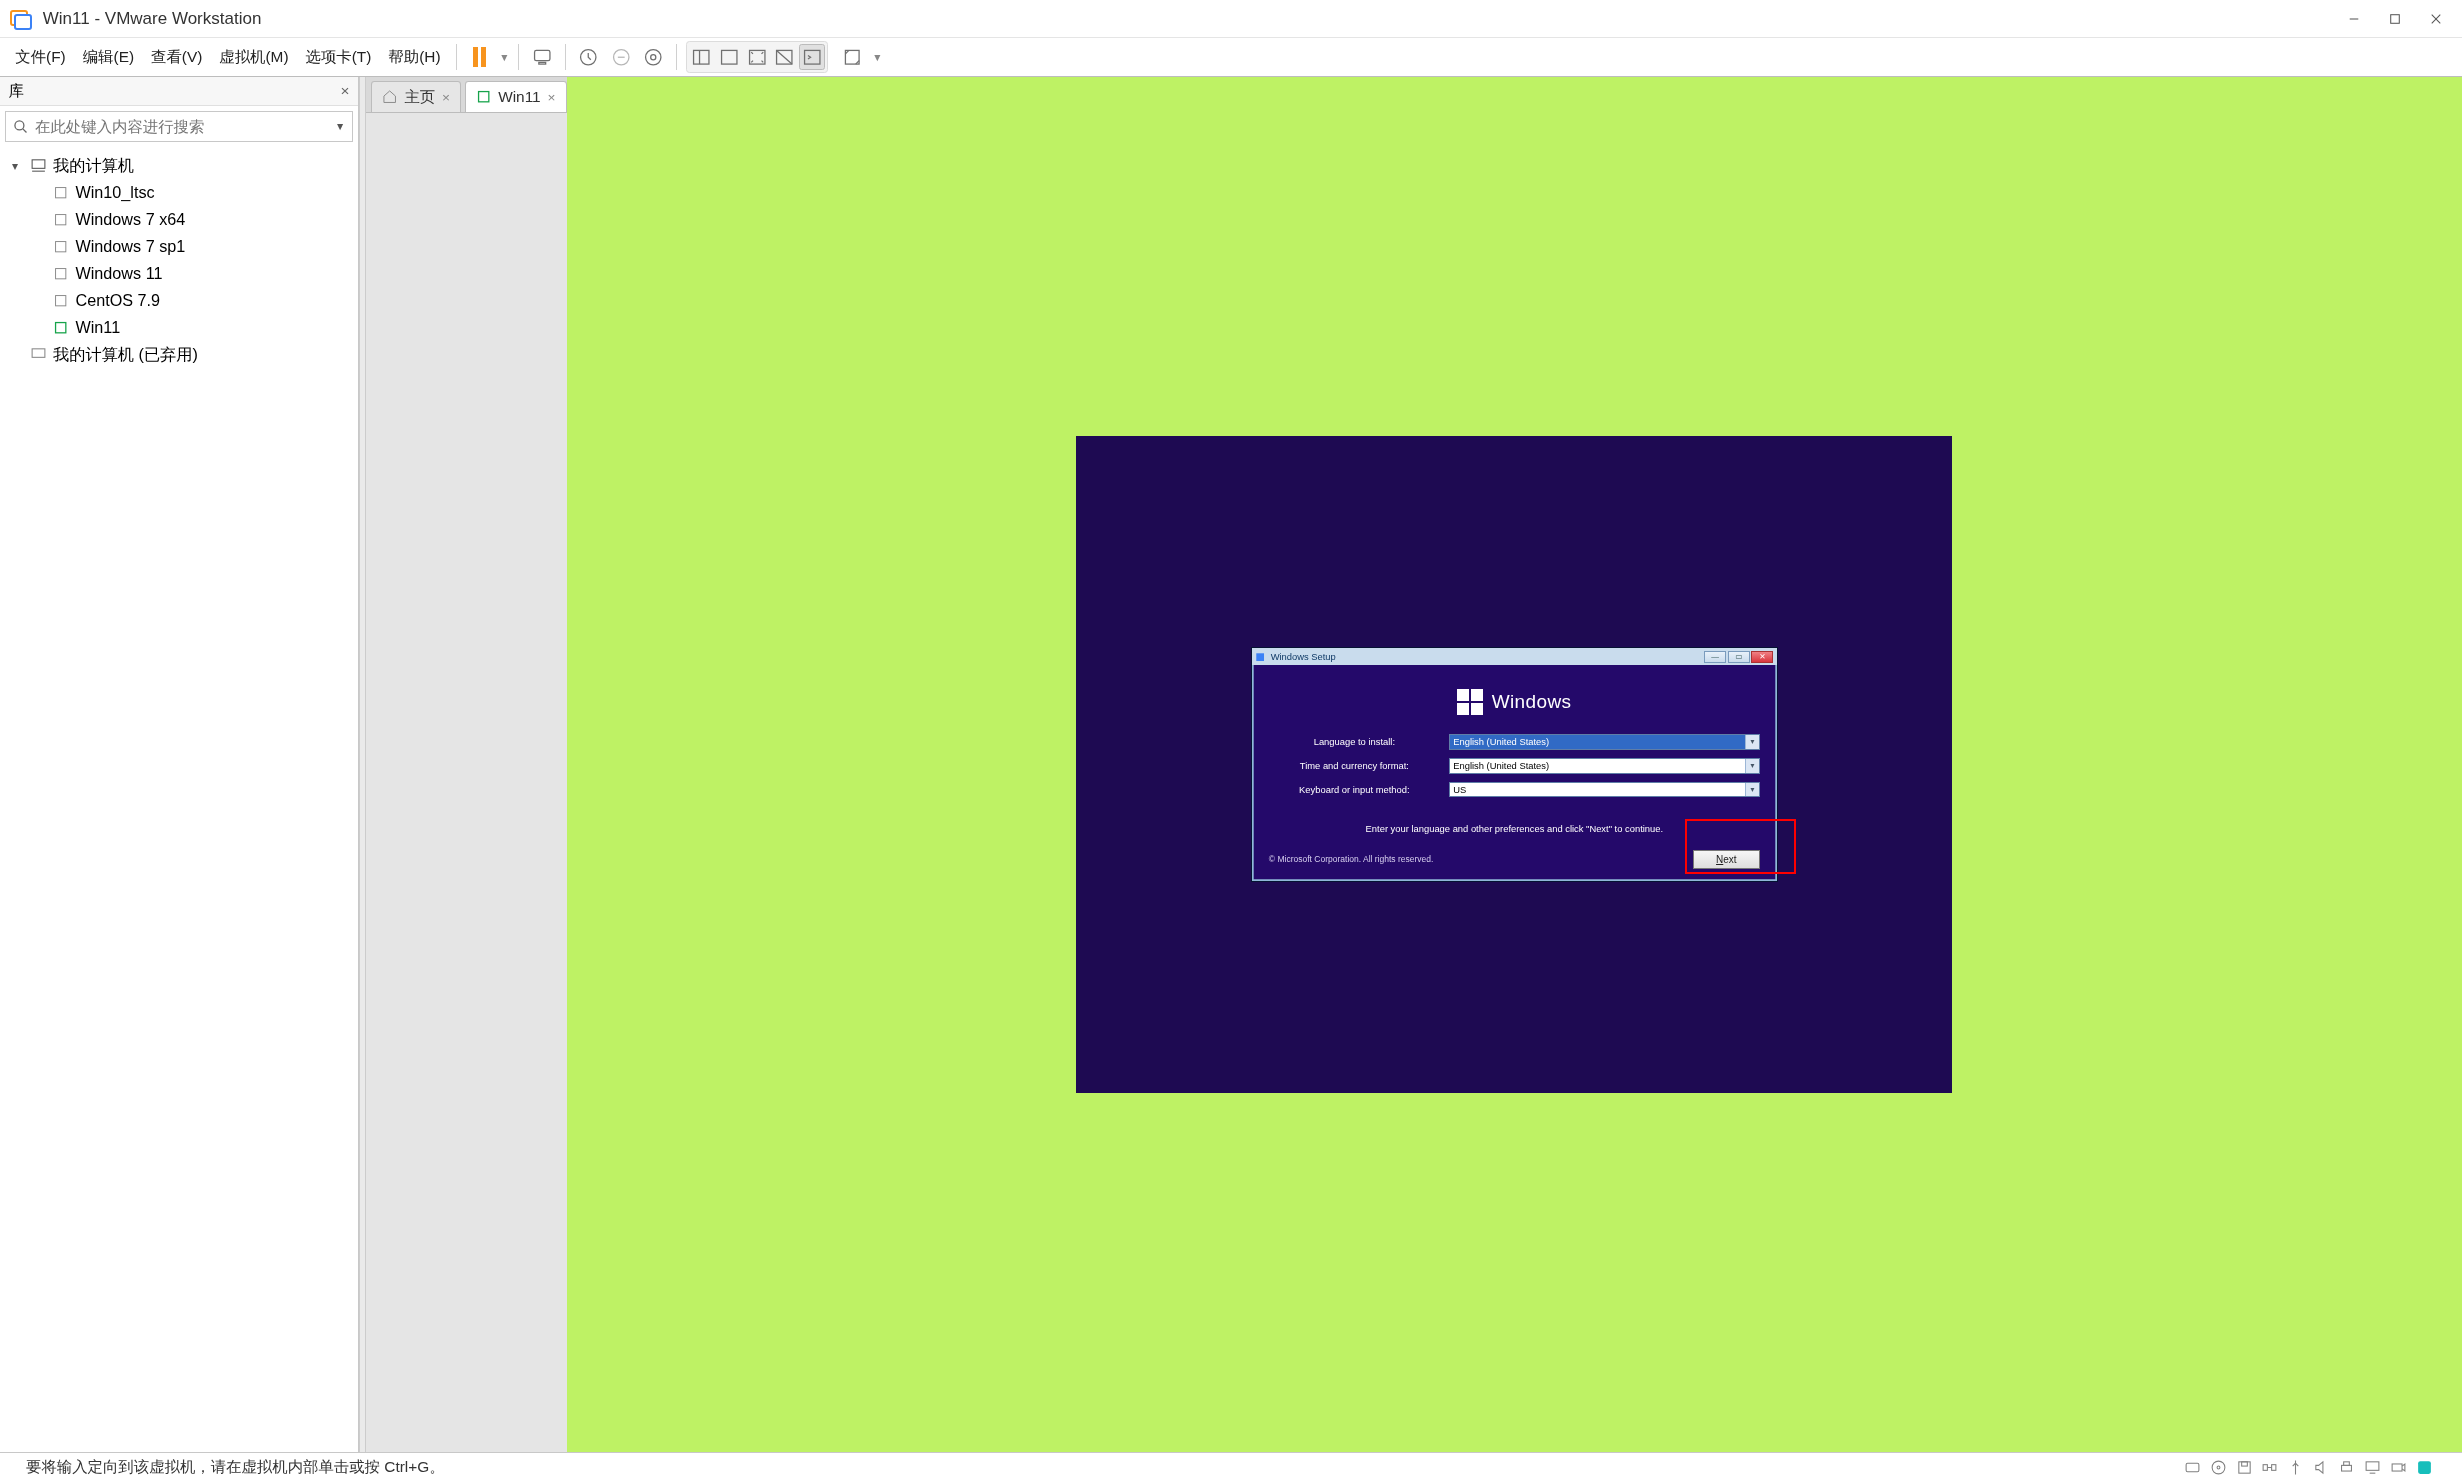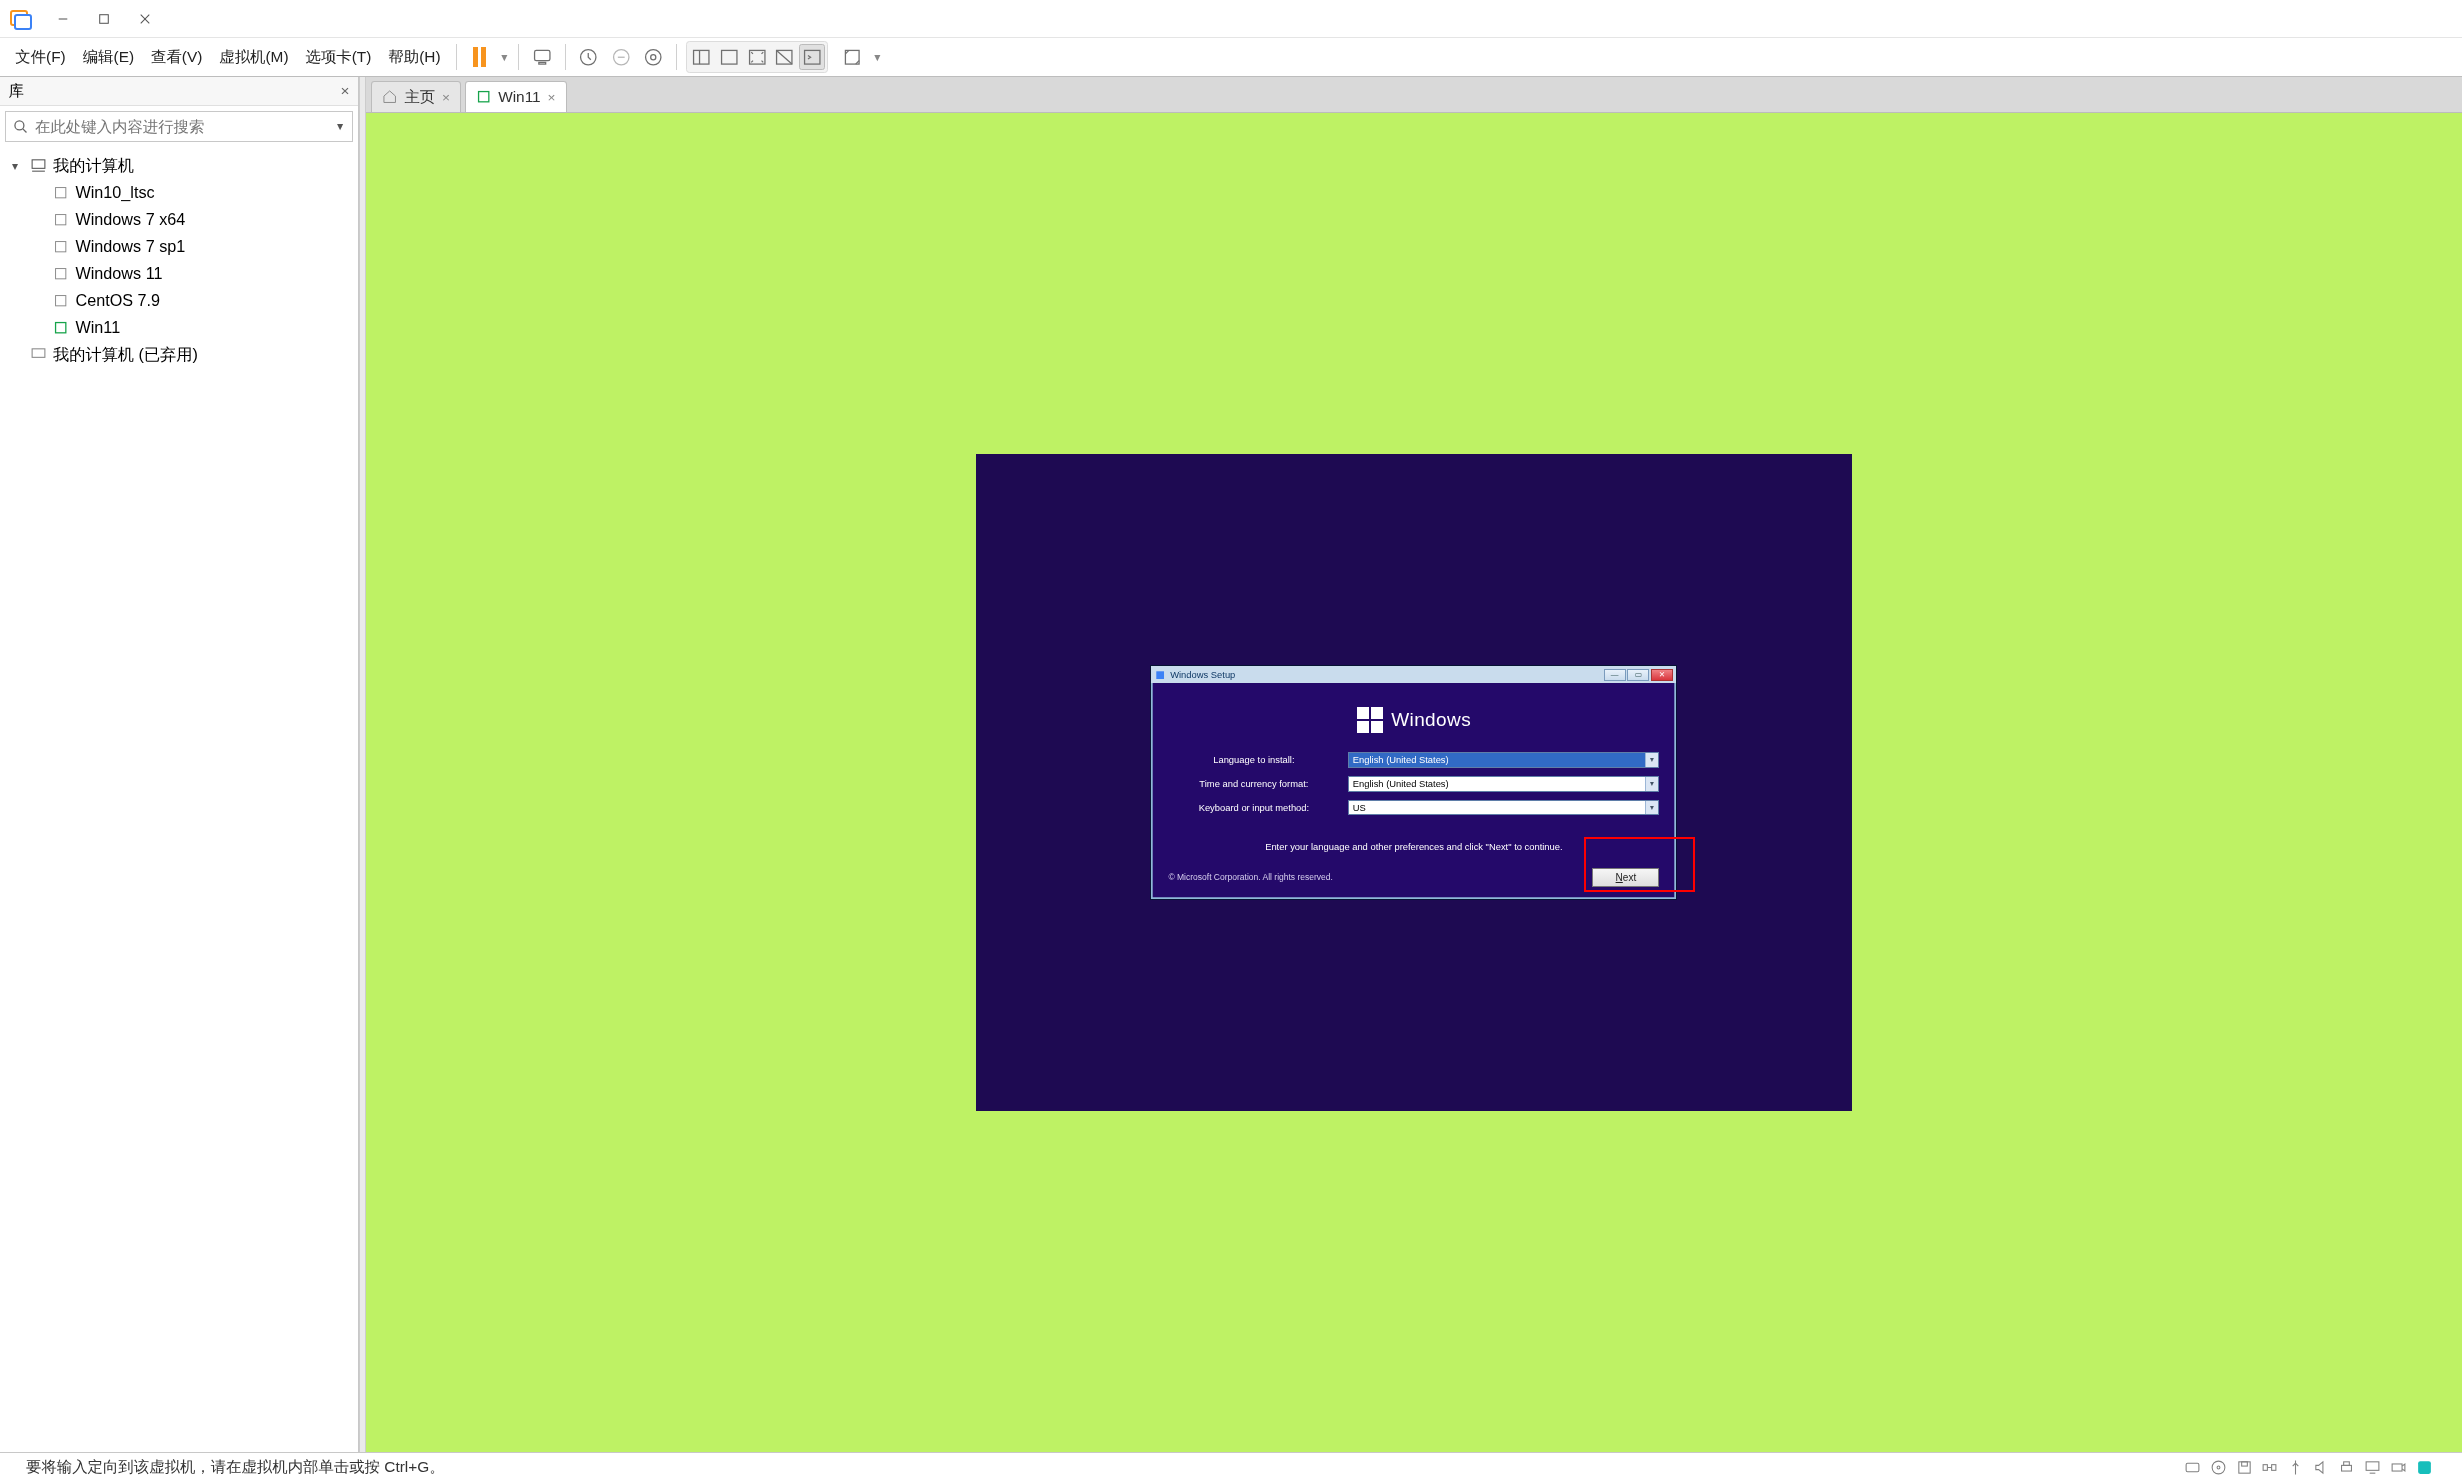--- a/index.html
+++ b/index.html
@@ -36,21 +36,21 @@
 .lib-tree { flex:1; overflow:auto; padding:5.1px 3.4px; font-size:16.2px; }
 .tree-row { display:flex; align-items:center; height:27px; padding-left:8.5px; gap:5.1px; }
 .tree-row.indent1{padding-left:48px;}
 .tree-row .twist{width:12px;color:#555;font-size:12px;}
 .tree-row .ico{width:19px;display:flex;align-items:center;justify-content:center;}
 .tree-row.active{font-weight:500;}
 .tree-row.active .ico svg rect{stroke:#16a34a;}
 .sidebar-resize{width:6.8px;background:#eaeaea;border-left:0.9px solid #ccc;border-right:0.9px solid #ccc;}
 
 
-.rightpane{flex:1;display:flex;flex-direction:column;background:#e5e5e5;}
+.rightpane{flex:1;display:flex;flex-direction:row;background:#e5e5e5;}
 .tabstrip{height:36px;background:#d9d9d9;display:flex;align-items:flex-end;padding-left:5.1px;gap:3.4px;border-bottom:0.9px solid #bcbcbc;}
 .tab{height:31px;display:flex;align-items:center;gap:6.8px;padding:0 10.3px;border:0.9px solid #bcbcbc;border-bottom:none;border-radius:3.4px 3.4px 0 0;background:#e6e6e6;font-size:15.4px;color:#333;}
 .tab.active{background:#fff;}
 .tab .close{font-size:13.7px;color:#888;}
 .tab svg{width:15.4px;height:15.4px;}
 
 .vm-canvas{flex:1;background:#bef264;display:flex;align-items:center;justify-content:center;overflow:hidden;}
 
 
 .guest{width:876px;height:657px;background:#1e0a52;position:relative;display:flex;align-items:center;justify-content:center;}
@@ -89,20 +89,21 @@
 </head>
 <body>
 
 <div class="titlebar">
   <div class="app-ico">
     <svg viewBox="0 0 24 24">
         <rect x="2" y="4" width="16" height="14" rx="2" fill="none" stroke="#f7941e" stroke-width="2"></rect>
         <rect x="6" y="8" width="16" height="14" rx="2" fill="#fff" stroke="#3b82f6" stroke-width="2"></rect>
       </svg>
   </div>
+  <div class="title">Win11 - VMware Workstation</div>
   <div class="win-btn">
       <svg viewBox="0 0 14 14">
         <line x1="2" y1="7" x2="12" y2="7"></line>
       </svg>
     </div>
   <div class="win-btn">
       <svg viewBox="0 0 14 14">
         <rect x="2" y="2" width="10" height="10"></rect>
       </svg>
     </div>

